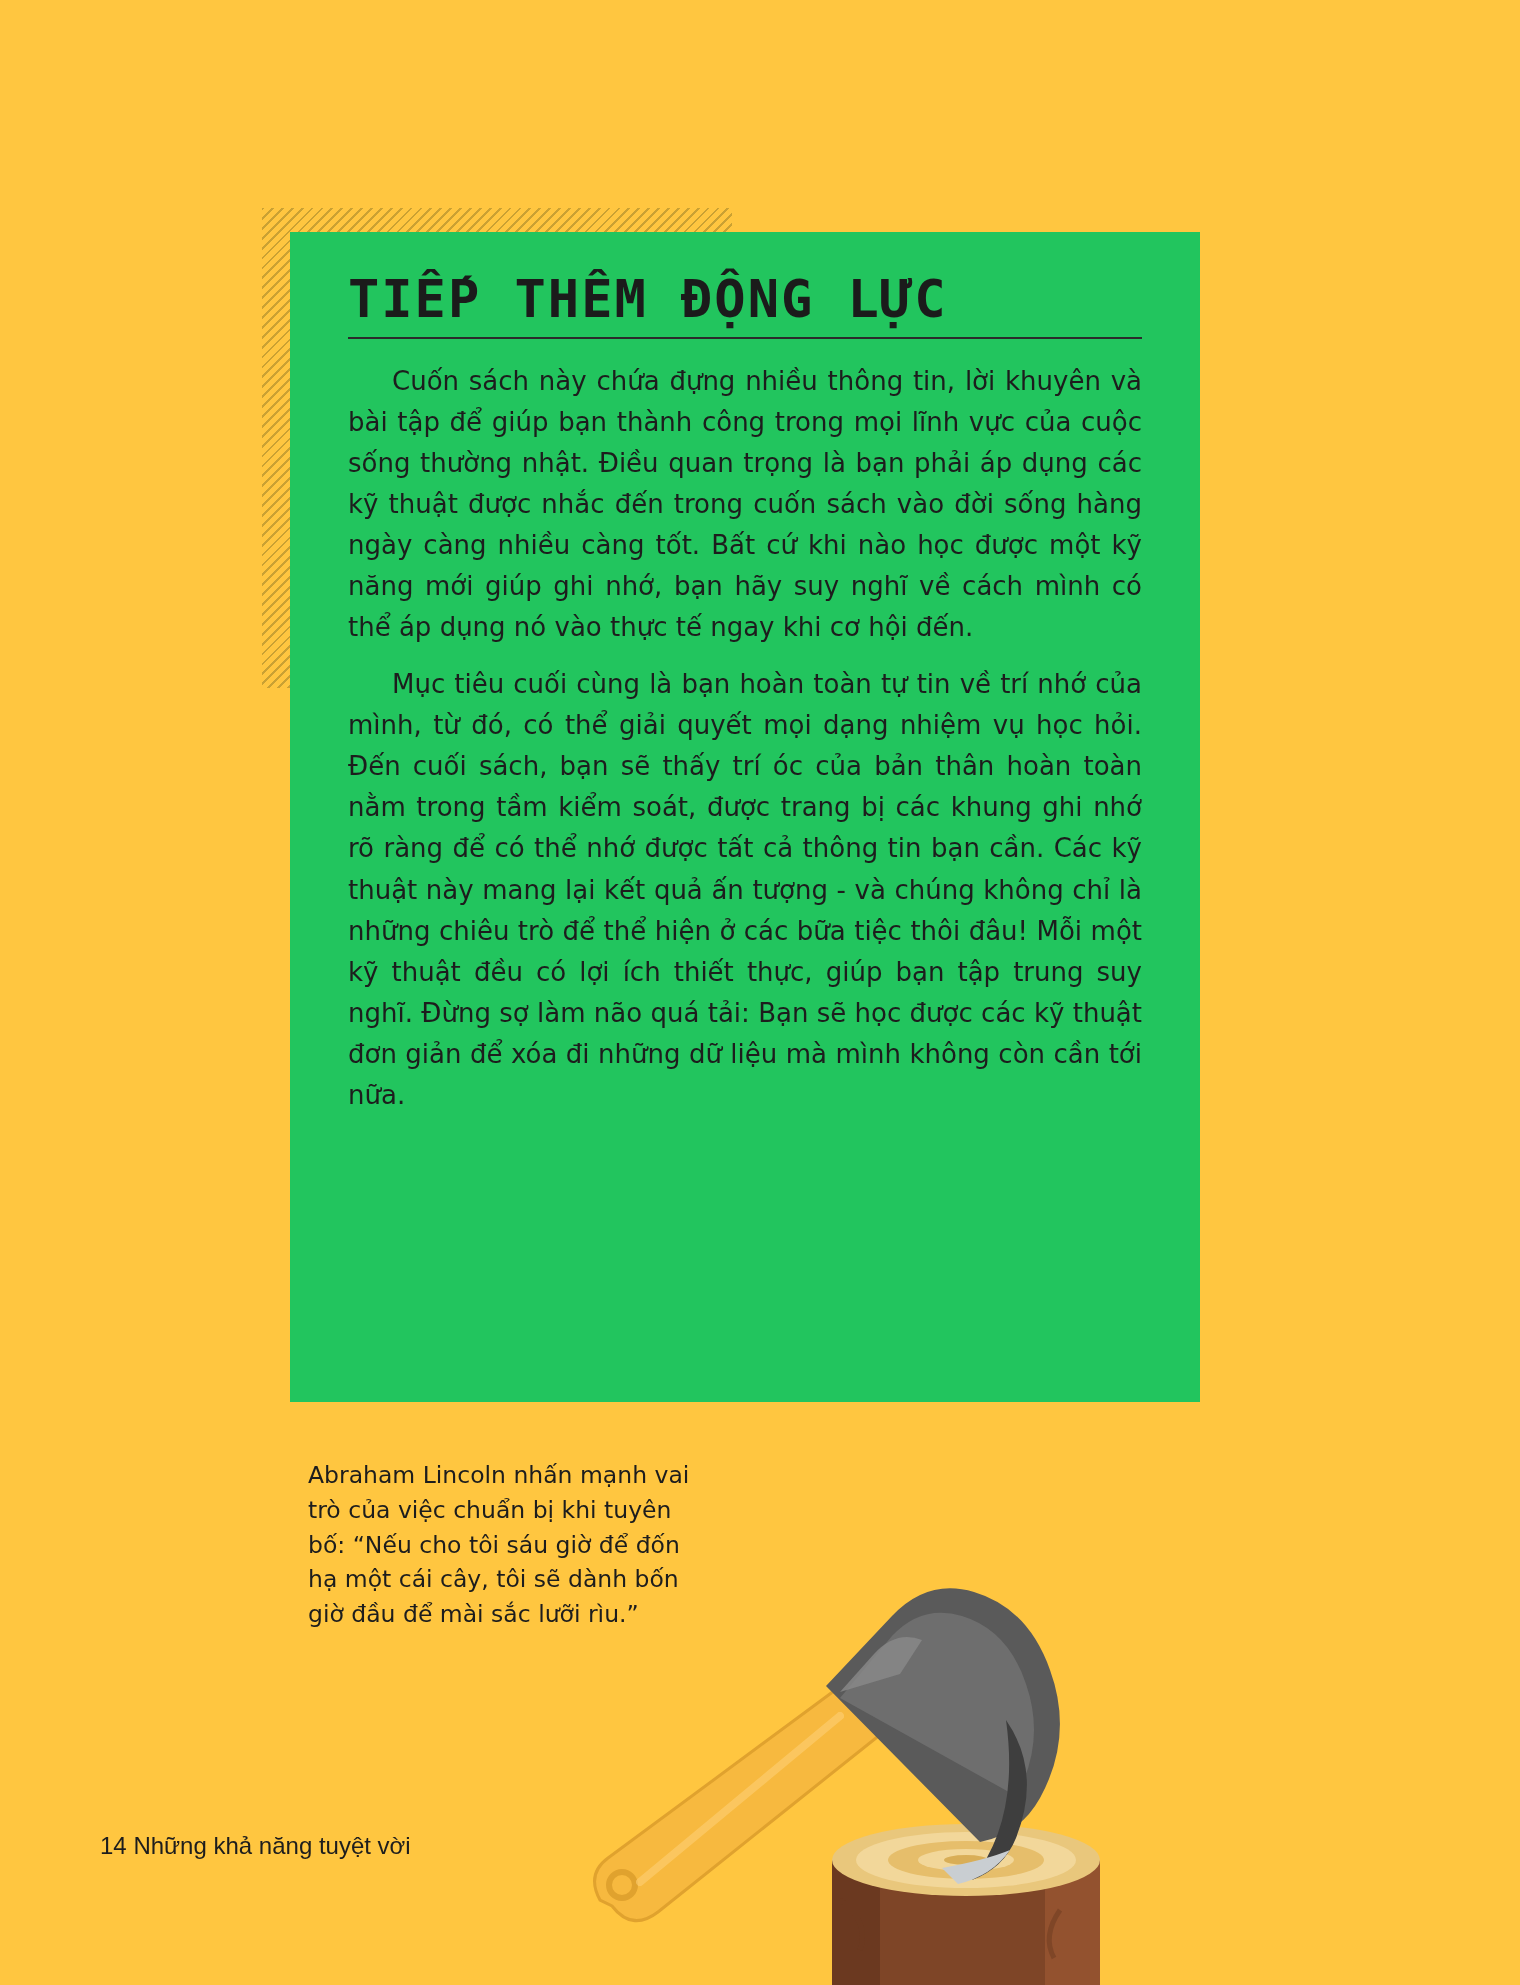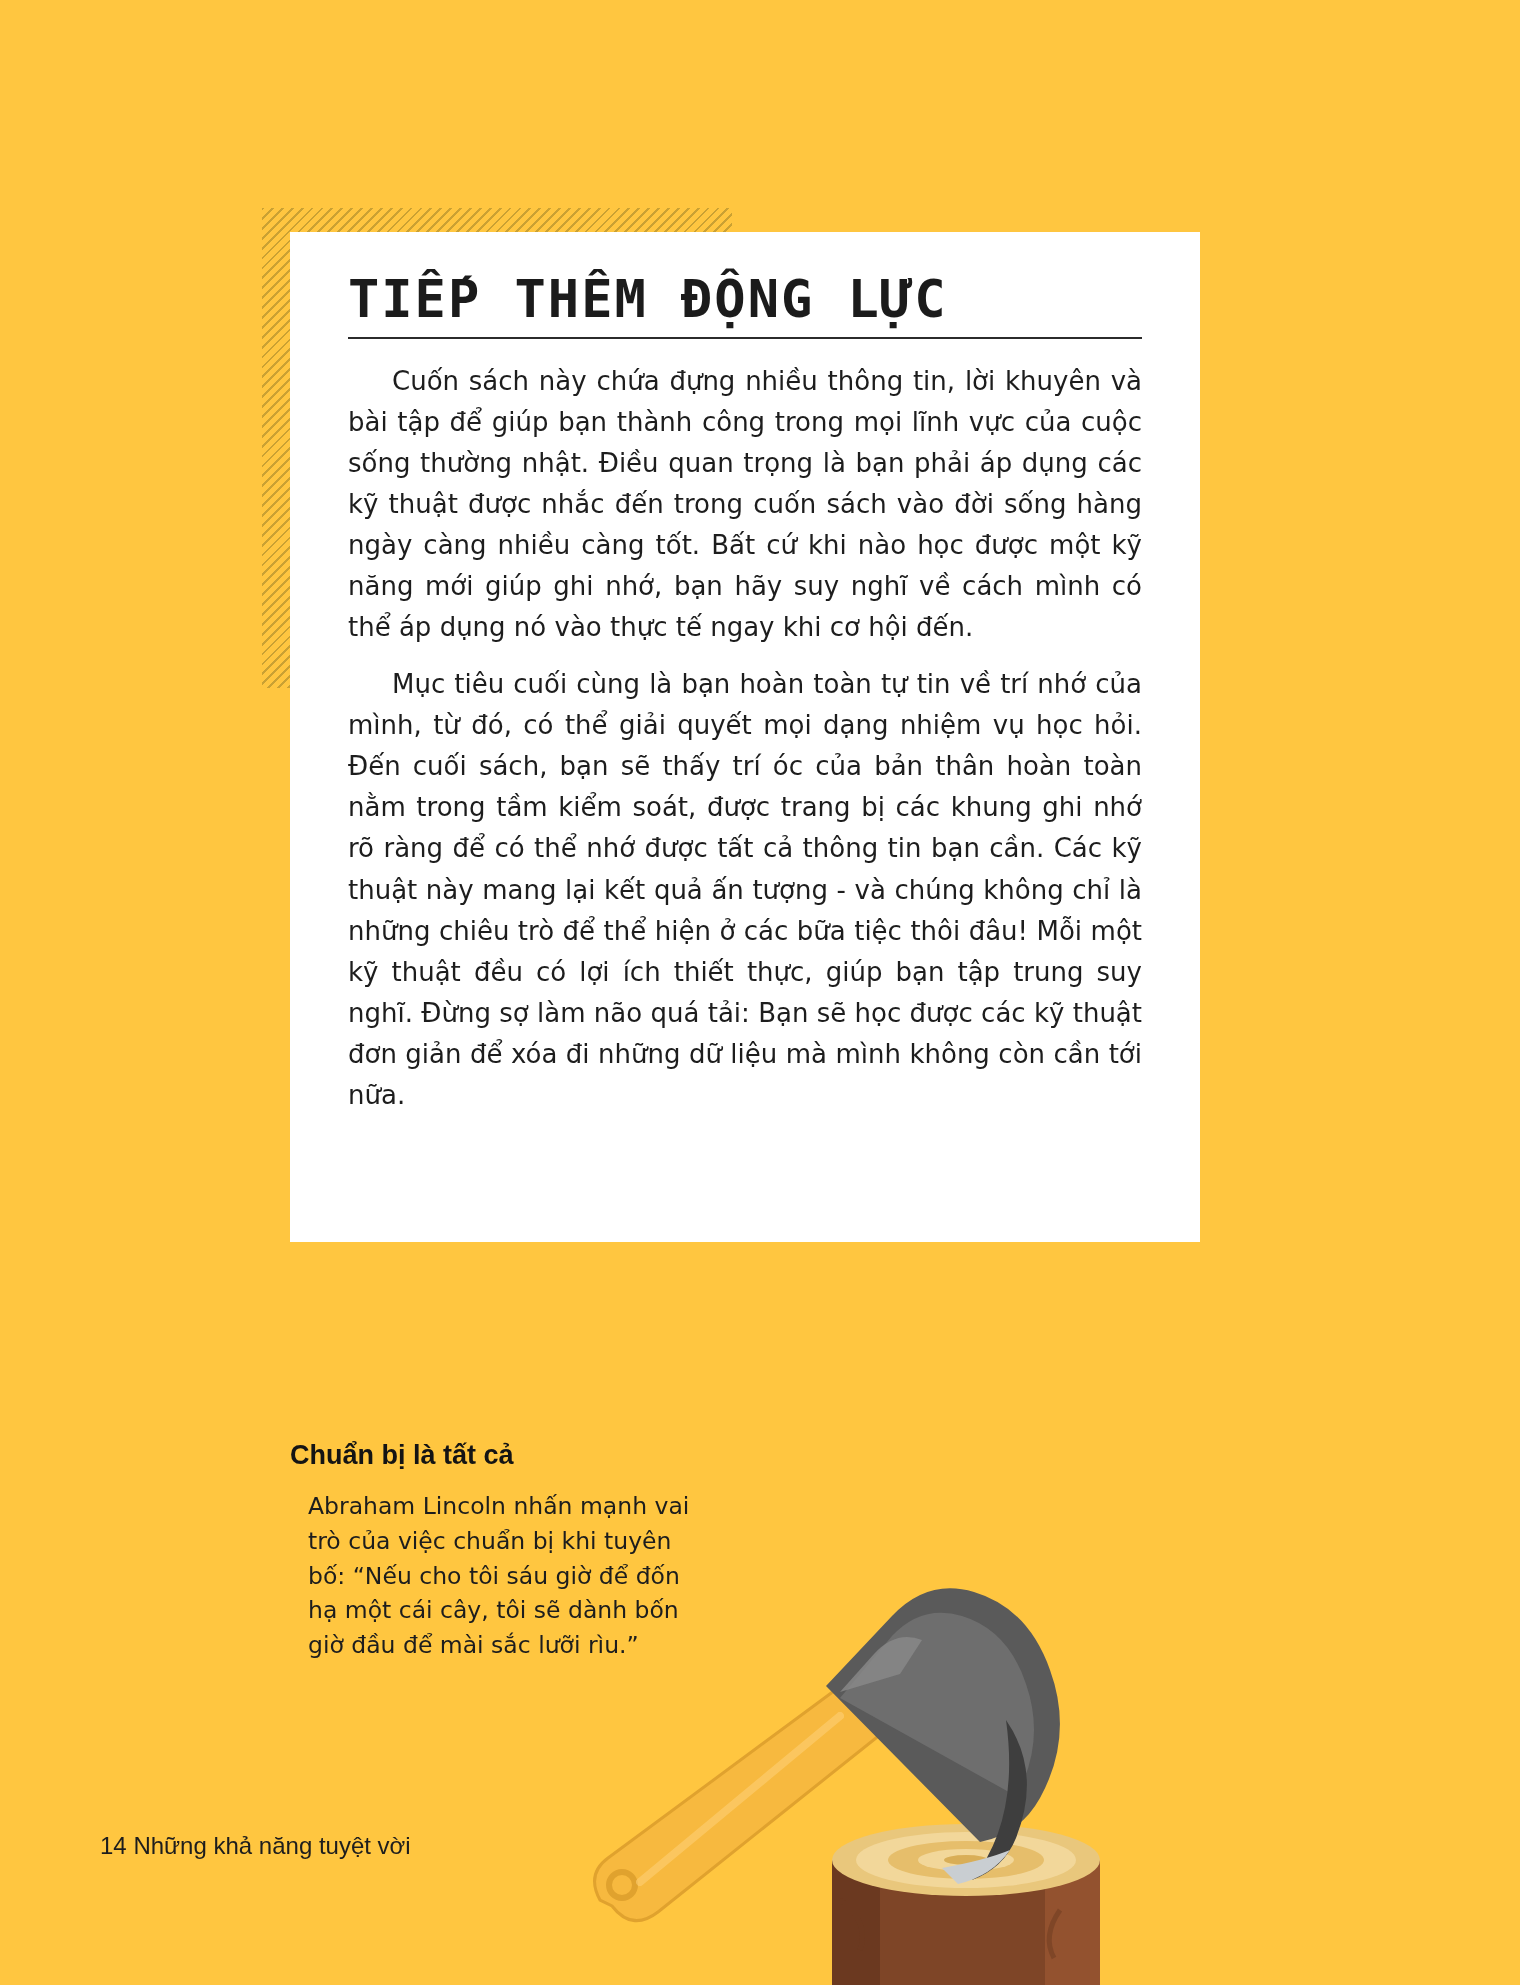--- a/index.html
+++ b/index.html
@@ -33,22 +33,22 @@
     clip-path: polygon(0% 0%, 100% 0%, 100% 8%, 6% 8%, 6% 100%, 0% 100%);
     z-index: 1;
   }
 
   
   .card {
     position: absolute;
     left: 290px;
     top: 232px;
     width: 910px;
-    height: 1010px;
-    background: #ffffff;
+    height: 1170px;
+    background: #22c55e;
     z-index: 2;
     box-sizing: border-box;
     padding: 30px 58px 5px 58px;
   }
 
   .title {
     font-family: "DejaVu Sans Mono", monospace;
     font-weight: bold;
     font-size: 52px;
     letter-spacing: 2px;
@@ -126,21 +126,20 @@
 <div class="hatch"></div>
 
 <div class="card">
   <h1 class="title">TIẾP THÊM ĐỘNG LỰC</h1>
   <hr class="title-rule">
   <p>Cuốn sách này chứa đựng nhiều thông tin, lời khuyên và bài tập để giúp bạn thành công trong mọi lĩnh vực của cuộc sống thường nhật. Điều quan trọng là bạn phải áp dụng các kỹ thuật được nhắc đến trong cuốn sách vào đời sống hàng ngày càng nhiều càng tốt. Bất cứ khi nào học được một kỹ năng mới giúp ghi nhớ, bạn hãy suy nghĩ về cách mình có thể áp dụng nó vào thực tế ngay khi cơ hội đến.</p>
   <p>Mục tiêu cuối cùng là bạn hoàn toàn tự tin về trí nhớ của mình, từ đó, có thể giải quyết mọi dạng nhiệm vụ học hỏi. Đến cuối sách, bạn sẽ thấy trí óc của bản thân hoàn toàn nằm trong tầm kiểm soát, được trang bị các khung ghi nhớ rõ ràng để có thể nhớ được tất cả thông tin bạn cần. Các kỹ thuật này mang lại kết quả ấn tượng - và chúng không chỉ là những chiêu trò để thể hiện ở các bữa tiệc thôi đâu! Mỗi một kỹ thuật đều có lợi ích thiết thực, giúp bạn tập trung suy nghĩ. Đừng sợ làm não quá tải: Bạn sẽ học được các kỹ thuật đơn giản để xóa đi những dữ liệu mà mình không còn cần tới nữa.</p>
 </div>
 
 <div class="caption">
-  <h2>Chuẩn bị là tất cả</h2>
   <p>Abraham Lincoln nhấn mạnh vai trò của việc chuẩn bị khi tuyên bố: “Nếu cho tôi sáu giờ để đốn hạ một cái cây, tôi sẽ dành bốn giờ đầu để mài sắc lưỡi rìu.”</p>
 </div>
 
 <div class="illustration">
   <svg viewBox="0 0 850 560" width="850" height="560" xmlns="http://www.w3.org/2000/svg">
 
     <g>
       <path d="M292,430 L292,560 L560,560 L560,430 Z" fill="#7E4527"></path>
       <path d="M292,430 L292,560 L340,560 L340,430 Z" fill="#6B3920"></path>
       <path d="M505,430 L505,560 L560,560 L560,430 Z" fill="#93522F"></path>

